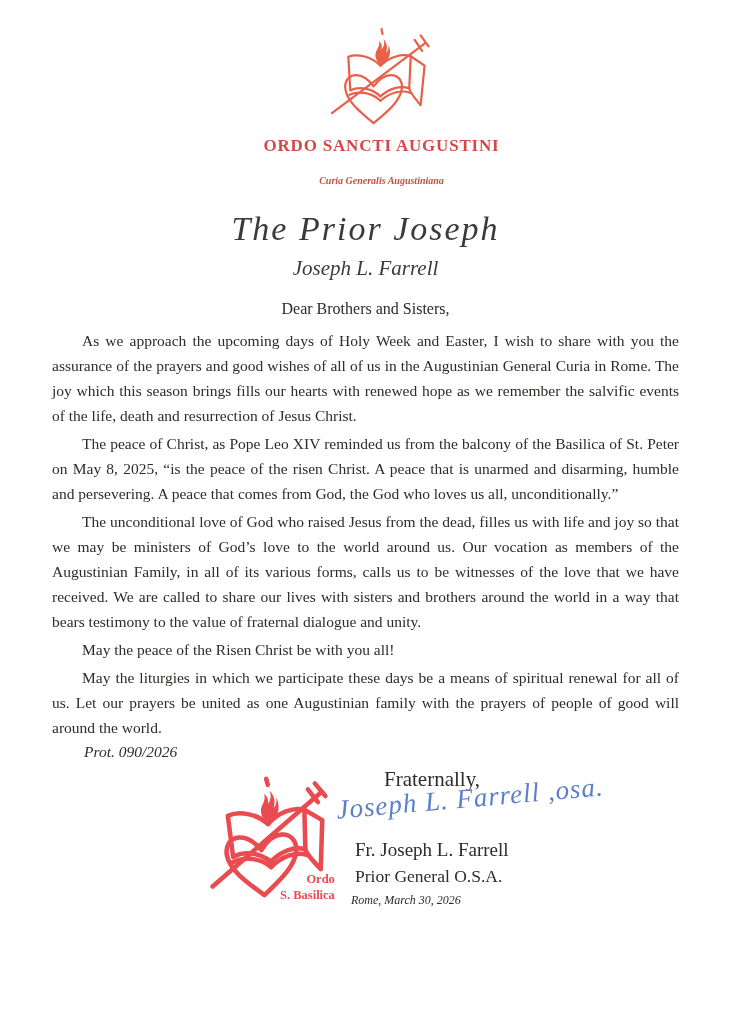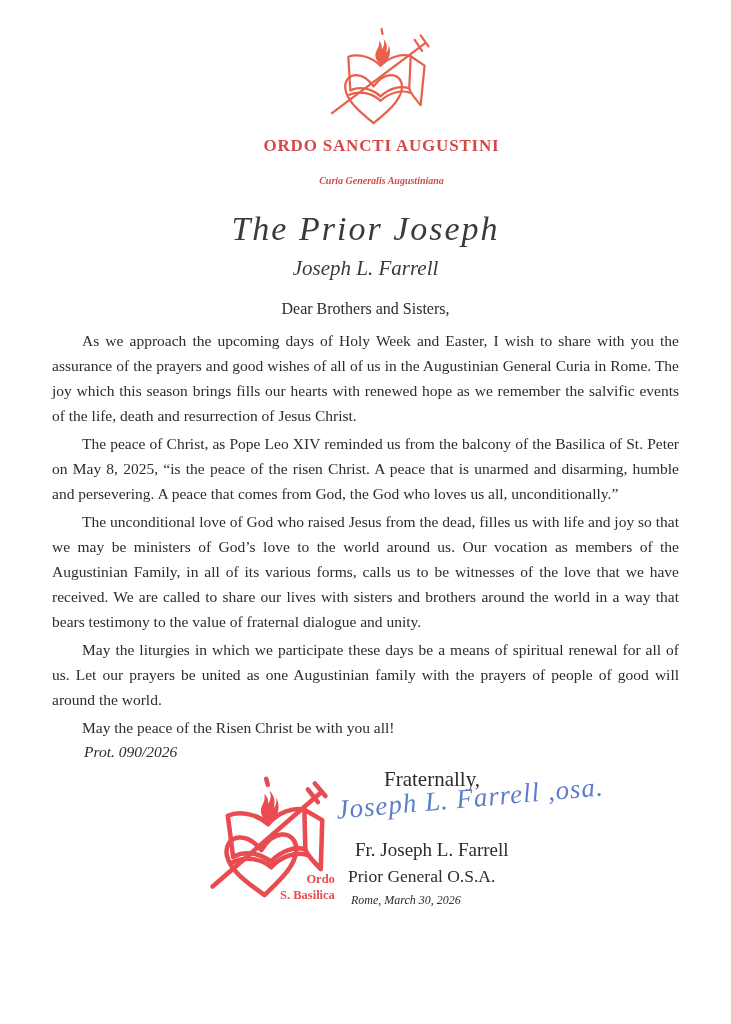--- a/index.html
+++ b/index.html
@@ -75,21 +75,21 @@
   .valediction { position: absolute; left: 332px; top: 0; font-size: 21px; }
   .signature-script {
     position: absolute; left: 284px; top: 16px;
     font-size: 27px; font-style: italic;
     color: var(--signature-blue, #5d7fc9);
     transform: rotate(-5deg);
     white-space: nowrap;
     letter-spacing: 1px;
   }
   .signer-name  { position: absolute; left: 303px; top: 72px;  font-size: 19px; }
-  .signer-title { position: absolute; left: 296px; top: 99px;  font-size: 17.5px; }
+  .signer-title { position: absolute; left: 303px; top: 99px;  font-size: 17.5px; }
   .place-date   { position: absolute; left: 299px; top: 126px; font-size: 12px; font-style: italic; }
   .defs-holder { position: absolute; width: 0; height: 0; overflow: hidden; }
 </style>
 </head>
 <body>
 
 <svg class="defs-holder" aria-hidden="true">
   <defs>
     <g id="emblem" fill="none" stroke="currentColor" stroke-linecap="round" stroke-linejoin="round" style="stroke-width: var(--sw, 4px)">
 
@@ -129,22 +129,22 @@
   <section class="heading">
     <div class="script-title">The Prior Joseph</div>
     <div class="script-author">Joseph L. Farrell</div>
   </section>
 
   <section class="body-section">
     <p class="salutation">Dear Brothers and Sisters,</p>
     <p class="para">As we approach the upcoming days of Holy Week and Easter, I wish to share with you the assurance of the prayers and good wishes of all of us in the Augustinian General Curia in Rome. The joy which this season brings fills our hearts with renewed hope as we remember the salvific events of the life, death and resurrection of Jesus Christ.</p>
     <p class="para">The peace of Christ, as Pope Leo XIV reminded us from the balcony of the Basilica of St. Peter on May 8, 2025, “is the peace of the risen Christ. A peace that is unarmed and disarming, humble and persevering. A peace that comes from God, the God who loves us all, unconditionally.”</p>
     <p class="para">The unconditional love of God who raised Jesus from the dead, filles us with life and joy so that we may be ministers of God’s love to the world around us. Our vocation as members of the Augustinian Family, in all of its various forms, calls us to be witnesses of the love that we have received. We are called to share our lives with sisters and brothers around the world in a way that bears testimony to the value of fraternal dialogue and unity.</p>
+    <p class="para last">May the peace of the Risen Christ be with you all!</p>
     <p class="para">May the liturgies in which we participate these days be a means of spiritual renewal for all of us.  Let our prayers be united as one Augustinian family with the prayers of people of good will around the world.</p>
-    <p class="para last">May the peace of the Risen Christ be with you all!</p>
     <p class="protocol">Prot. 090/2026</p>
 
     <div class="closing">
       <div class="stamp-wrap">
         <svg class="emblem-stamp" viewBox="0 0 230 210">
           <use href="#emblem"></use>
         </svg>
         <div class="stamp-text">
           <div>Ordo</div>
           <div>S. Basilica</div>

